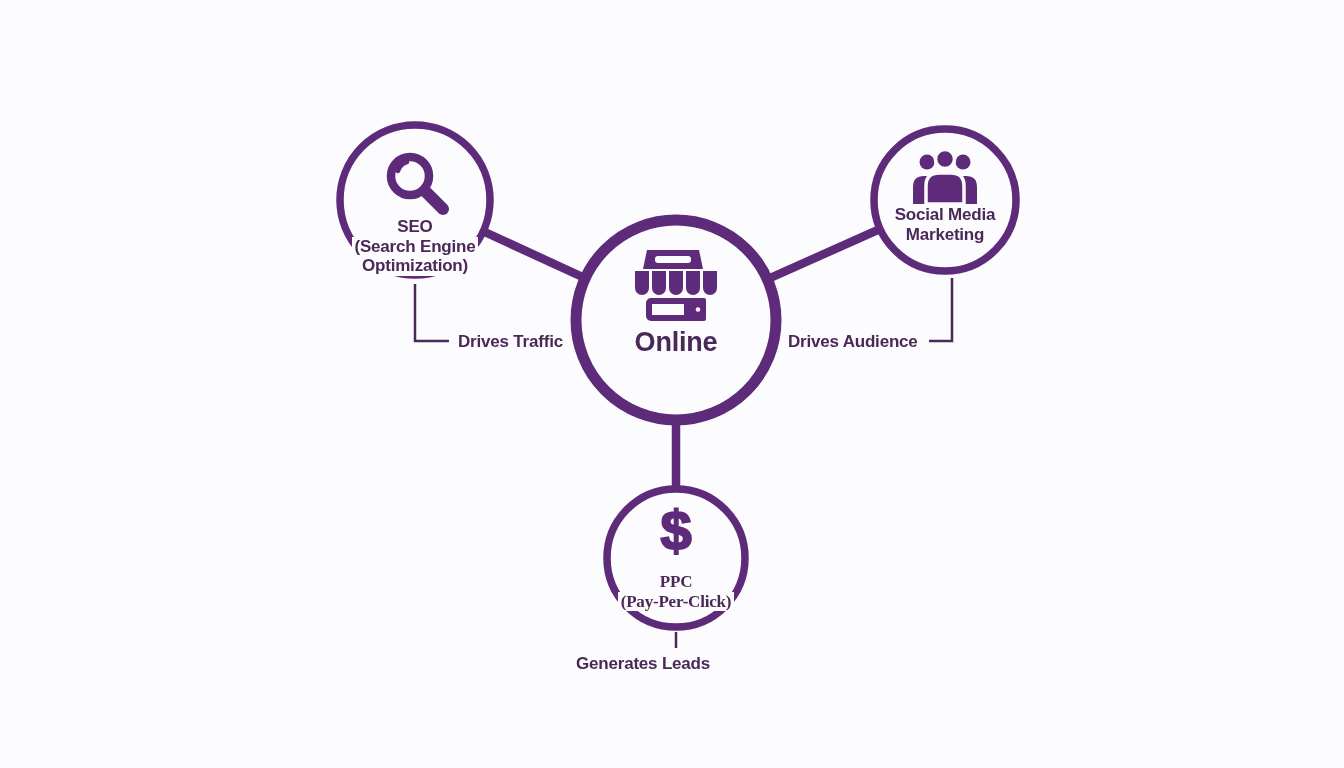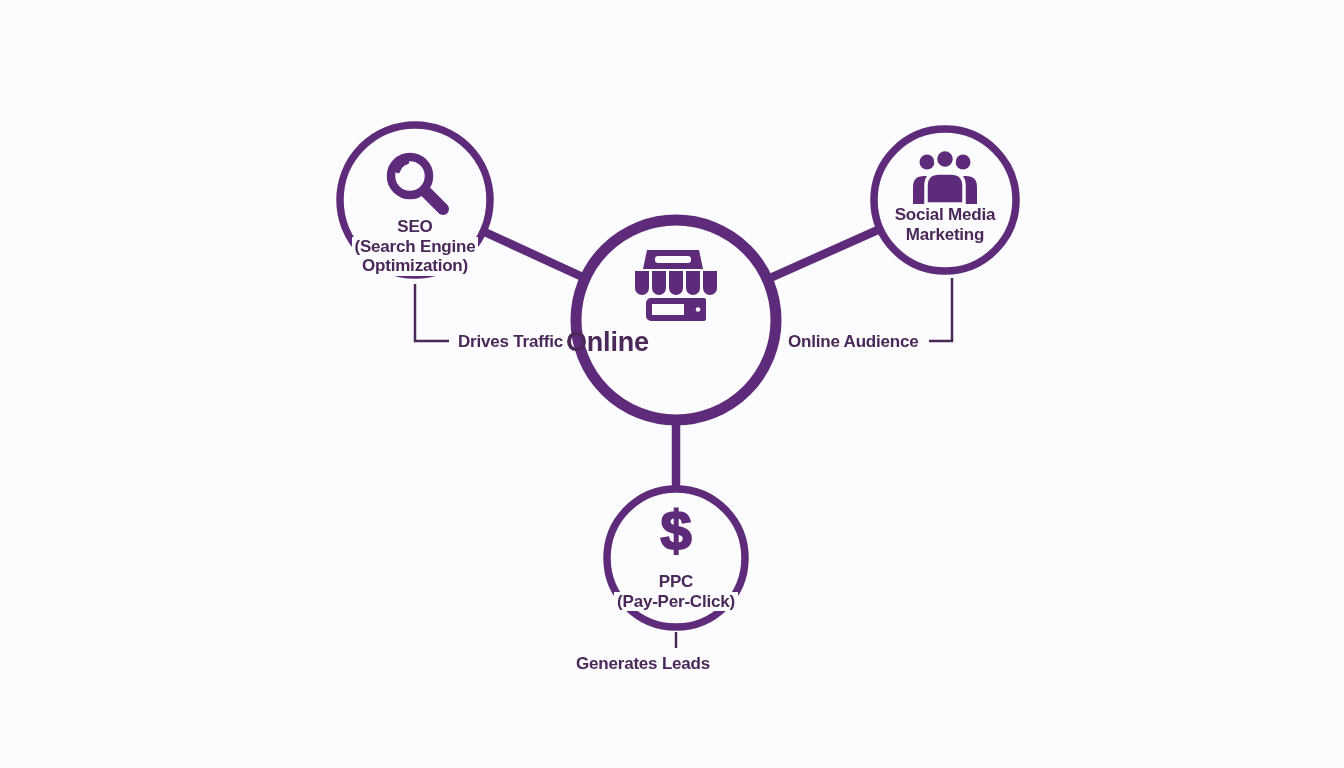--- a/index.html
+++ b/index.html
@@ -14,27 +14,27 @@
   .ring   { fill:var(--bg); stroke:var(--purple); }
   .ring-c { stroke-width:11; }
   .ring-s { stroke-width:7.5; }
   .elbow  { stroke:var(--ink); stroke-width:2.5; fill:none; }
   .icon { position:absolute; }
   .p-fill { fill:var(--purple); }
   .p-strk { fill:none; stroke:var(--purple); }
   .bg-fill { fill:var(--bg); }
   .bg-edge { stroke:var(--bg); }
   .txt { position:absolute; font-weight:700; letter-spacing:-0.2px; }
-  .center-title { left:566px; top:327px; width:220px; 
+  .center-title { left:566px; top:327px; width:220px; text-align:center;
                   font-size:27px; line-height:31px; color:var(--ink); }
   .node-label { width:200px; text-align:center; font-size:17px; line-height:19.5px; }
   .node-label .hl { display:inline-block; background:var(--bg); padding:0 3px; }
   .seo-label    { left:315px; top:217px; }
   .social-label { left:845px; top:205px; }
-  .ppc-label    { left:576px; top:572px; }
+  .ppc-label    { left:576px; top:572px;font-family:Liberation Serif, serif; }
   .dollar { left:596px; top:501px; width:160px; text-align:center;
             font-size:56px; line-height:60px; color:var(--purple);
             -webkit-text-stroke:2px var(--purple); }
   .benefit { font-size:17px; line-height:19px; color:var(--ink); }
   .benefit-left   { left:458px; top:332px;text-align:center; }
   .benefit-right  { left:788px; top:332px; }
   .benefit-bottom { left:576px; top:654px; width:200px; text-align:left; }
 </style>
 </head>
 <body>
@@ -100,16 +100,16 @@
     <div><span class="hl">(Search Engine</span></div>
     <div><span class="hl">Optimization)</span></div>
   </div>
 
   <div class="txt node-label ppc-label">
     <div><span class="hl">PPC</span></div>
     <div><span class="hl">(Pay-Per-Click)</span></div>
   </div>
 
   <div class="txt benefit benefit-left">Drives Traffic</div>
-  <div class="txt benefit benefit-right">Online Audience</div>
+  <div class="txt benefit benefit-right">Drives Audience</div>
   <div class="txt benefit benefit-bottom">Generates Leads</div>
 
 </div>
 
 </body></html>

